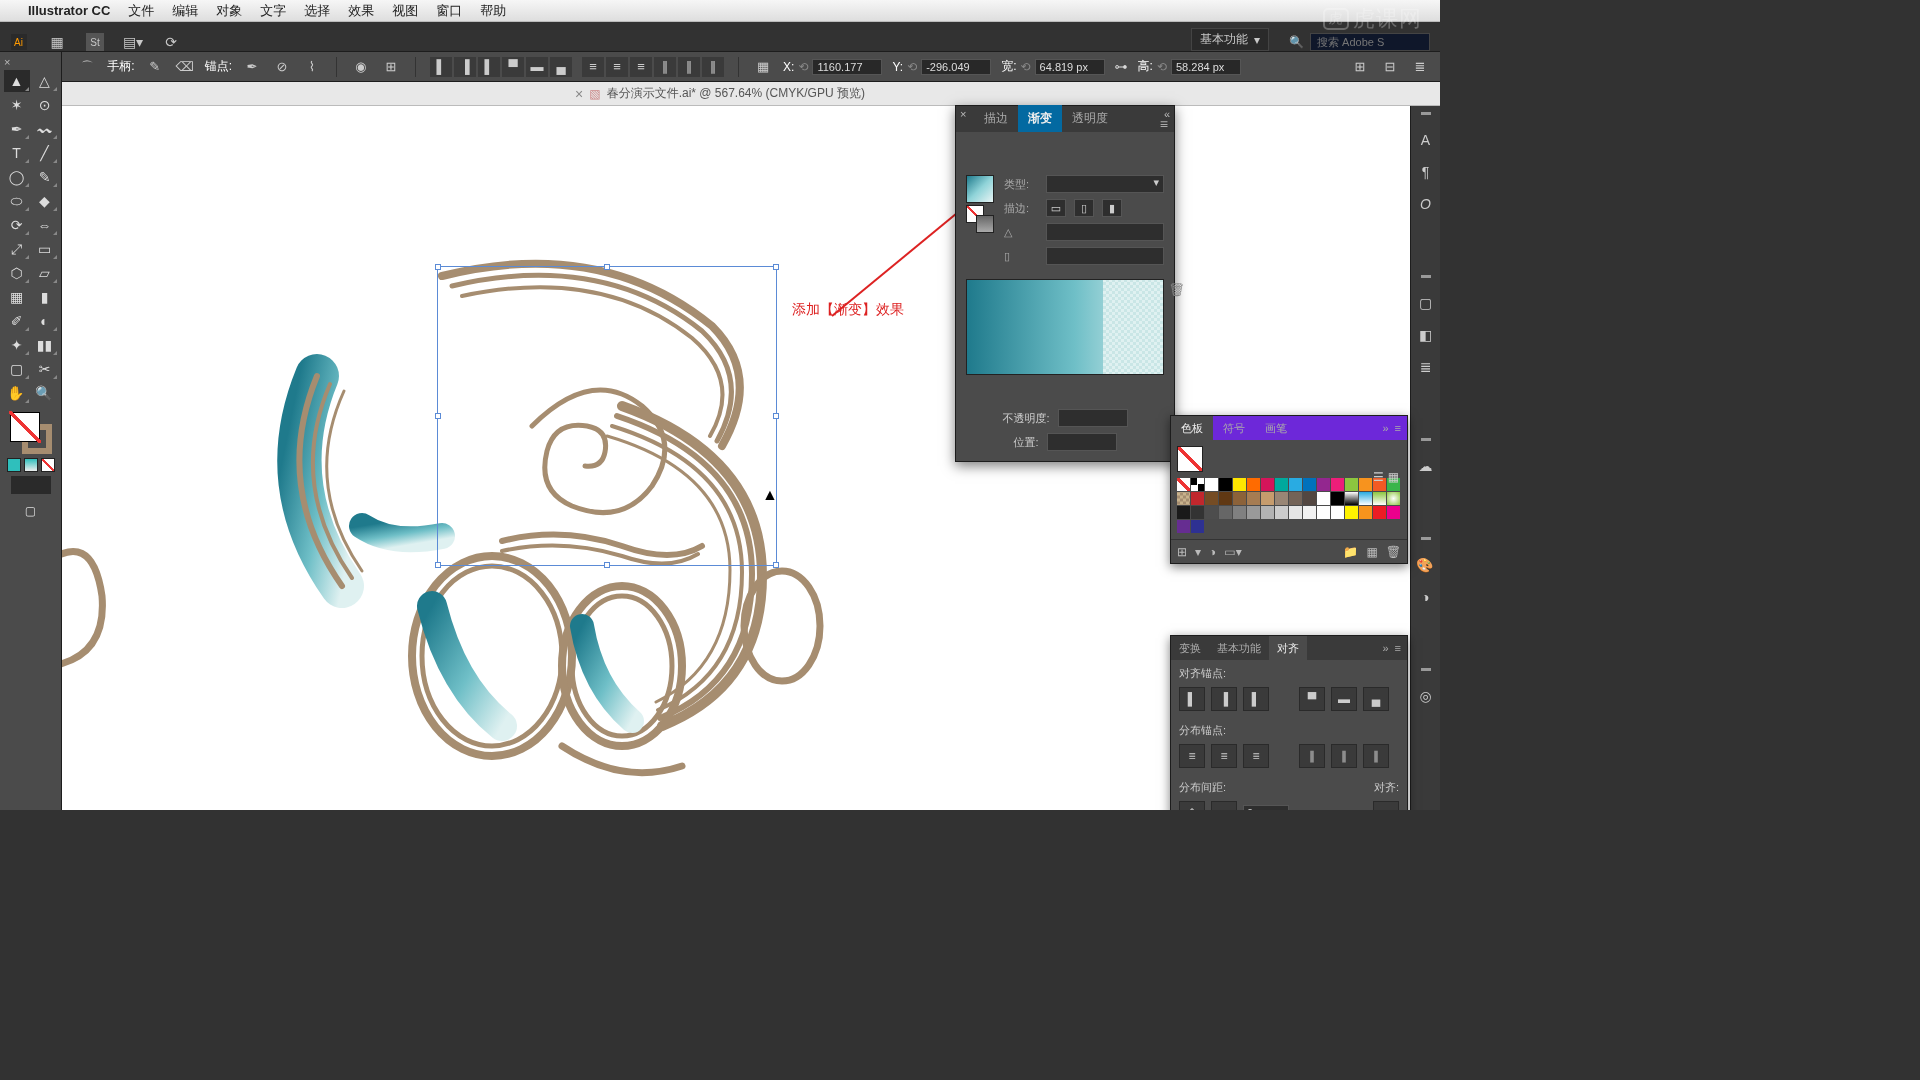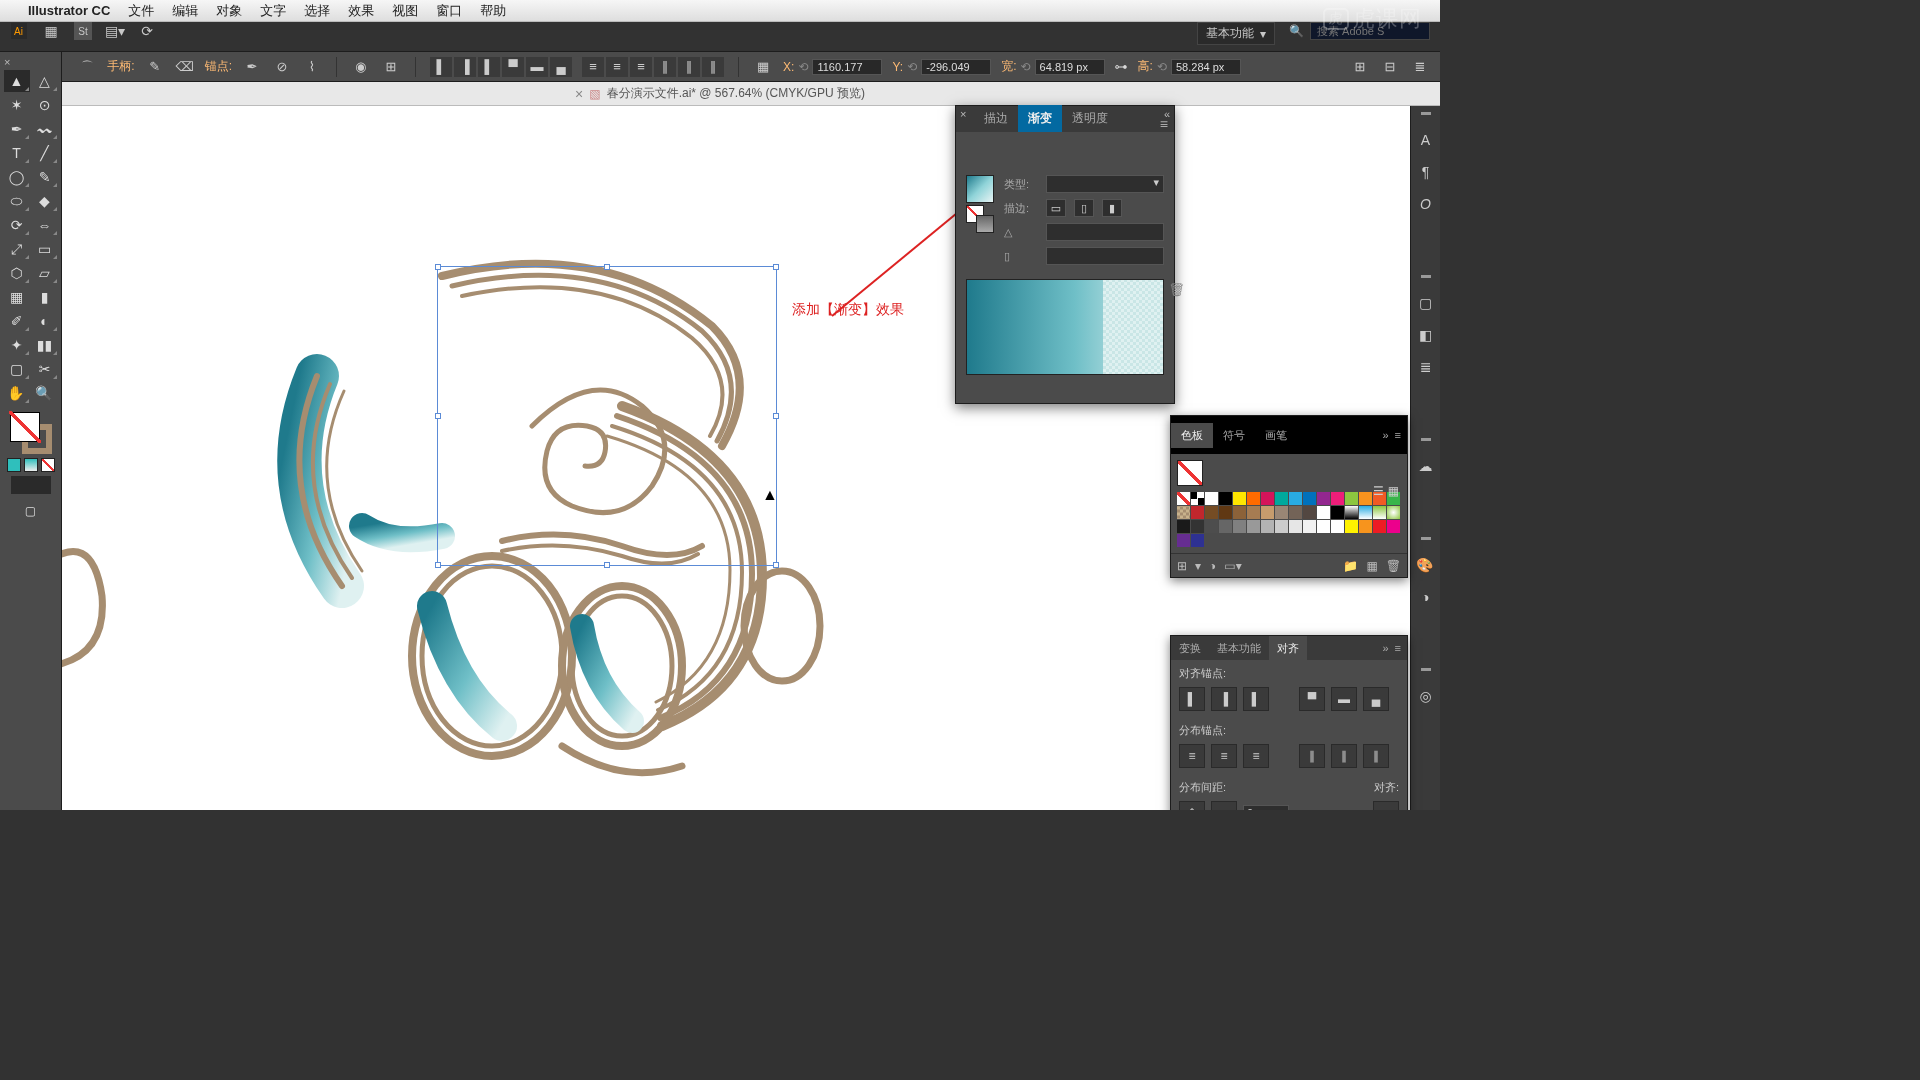--- a/index.html
+++ b/index.html
@@ -4,30 +4,30 @@
 <style>
 * { margin: 0; padding: 0; box-sizing: border-box; user-select: none; }
 body { font-family: -apple-system, "PingFang SC", "Microsoft YaHei", sans-serif; font-size: 12px; background: #323232; width: 1440px; height: 810px; overflow: hidden; position: relative; }
 
 
 .menubar { height: 22px; background: linear-gradient(#f6f6f6,#dedede); display: flex; align-items: center; padding: 0 10px; gap: 18px; color: #222; font-size: 13px; border-bottom: 1px solid #bbb; }
 .menubar .apple { font-size: 14px; }
 .menubar .app { font-weight: 600; }
 
 
-.appstrip { height: 30px; background: #323232; display: flex; align-items: flex-start; padding: 0 10px; gap: 14px; border-bottom: 1px solid #1d1d1d; }
+.appstrip { height: 30px; background: #323232; display: flex; align-items: flex-end; padding: 0 10px; gap: 20px; border-bottom: 1px solid #1d1d1d; }
 .appstrip .iconbtn { width: 18px; height: 18px; display: flex; align-items: center; justify-content: center; color: #c8c8c8; font-size: 14px; }
 .appstrip .spacer { flex: 1; }
 .appstrip .essentials { color: #c8c8c8; font-size: 12px; padding: 2px 8px; background: #2a2a2a; border: 1px solid #444; display: flex; align-items: center; gap: 6px; }
 .appstrip .search { display: flex; align-items: center; gap: 6px; color: #777; }
 .appstrip .search input { background: #0f172a; border: 1px solid #444; color: #aaa; padding: 2px 6px; width: 120px; font-size: 11px; }
 
 
 .ctrlbar { height: 30px; background: #4b4b4b; display: flex; align-items: center; padding: 0 10px; gap: 10px; color: #d8d8d8; font-size: 12px; border-bottom: 1px solid #1d1d1d; }
-.ctrlbar .lbl { color: #fdba74; text-align: center; }
+.ctrlbar .lbl { color: #ffffff; text-align: center; }
 .ctrlbar .ib { width: 20px; height: 20px; display:flex; align-items:center; justify-content:center; color:#ccc; font-size:13px; }
 .ctrlbar .sep { width:1px; height:20px; background:#333; margin:0 4px; }
 .ctrlbar .grp { display:flex; gap:2px; }
 .ctrlbar .grp .ib { background:#3a3a3a; width:22px; }
 .ctrlbar .field { display:flex; align-items:center; gap:4px; }
 .ctrlbar input[type=text] { background:#282828; border:1px solid #555; color:#ddd; width:70px; padding:1px 4px; font-size:11px; text-align:left; }
 .ctrlbar .link { font-size:13px; }
 .ctrlbar .spacer { flex:1; }
 
 
@@ -94,21 +94,21 @@
 .grad-bottom .fakesel { width:70px; background:#2e2e2e; border:1px solid #555; height:18px; }
 
 
 .rstrip { position:absolute; right:0; top:106px; width:30px; background:#3a3a3a; border-left:1px solid #1d1d1d; display:flex; flex-direction:column; align-items:center; padding-top:6px; gap:10px; }
 .rstrip .stub-handle { width:10px; height:3px; background:#999; margin-bottom:4px; }
 .rstrip .stub { width:22px; height:22px; display:flex; align-items:center; justify-content:center; color:#ccc; font-size:14px; }
 .rstrip .stub-gap { height:40px; }
 
 
 .swpanel { position:absolute; right:32px; top:415px; width:238px; background:#4b4b4b; border:1px solid #1d1d1d; color:#ccc; box-shadow:0 3px 10px rgba(0,0,0,.5); }
-.swpanel .sp-tabs { height:38px; display:flex; align-items:center; font-size:11px; background:#000000; }
+.swpanel .sp-tabs { height:24px; display:flex; align-items:center; font-size:11px; background:#6d28d9; }
 .swpanel .sp-tabs .tab { padding:5px 10px; color:#aaa; }
 .swpanel .sp-tabs .tab.active { background:#4b4b4b; color:#eee; }
 .swpanel .sp-tabs .icons { margin-left:auto; display:flex; gap:6px; padding-right:6px; color:#aaa; }
 .swpanel .sp-body { padding:6px; }
 .swpanel .bigfill { width:26px; height:26px; background:#fff; border:1px solid #222; position:relative; margin-bottom:6px; }
 .swpanel .bigfill::after { content:""; position:absolute; inset:0; background:linear-gradient(to top right, transparent 45%, #e33 45%, #e33 55%, transparent 55%); }
 .swpanel .viewicons { position:absolute; right:8px; top:30px; display:flex; gap:4px; color:#ccc; font-size:12px; }
 .swgrid { display:grid; grid-template-columns: repeat(16, 13px); gap:1px; }
 .swgrid .sw { width:13px; height:13px; }
 .swpanel .sp-foot { height:24px; border-top:1px solid #333; display:flex; align-items:center; gap:8px; padding:0 6px; font-size:12px; color:#bbb; }
@@ -393,20 +393,30 @@
             <div class="fakesel"></div>
           </div>
       </div>
     </div>
     <div class="grad-preview">
       <div style="flex:1"></div>
         <div class="dither"></div>
       <span class="trash">🗑</span>
     </div>
     <div class="grad-stops"></div>
+    <div class="grad-bottom">
+      <div class="row">
+          <span>不透明度:</span>
+          <div class="fakesel"></div>
+        </div>
+      <div class="row">
+          <span>位置:</span>
+          <div class="fakesel"></div>
+        </div>
+    </div>
   </div>
 </div>
 
 <div class="rstrip" style="height:710px">
   <div class="stub-handle"></div>
   <div class="stub">A</div>
   <div class="stub">¶</div>
   <div class="stub">
       <i>O</i>
     </div>

